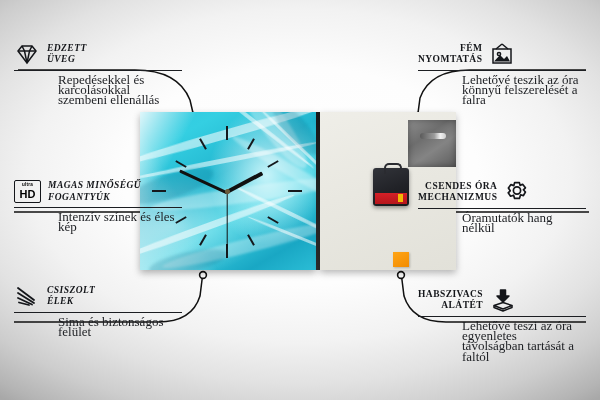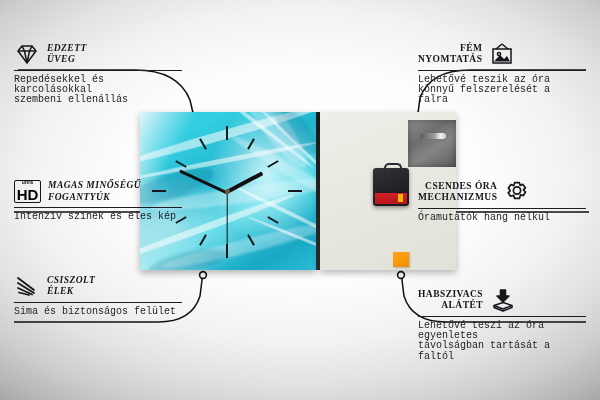--- a/index.html
+++ b/index.html
@@ -90,40 +90,41 @@
   
   .feature { position: absolute; width: 168px; }
   .feat-head { display:flex; align-items:center; gap:7px; }
   .feat-title {
     font-size: 9.5px; letter-spacing: .45px; line-height: 11.5px;
     color: #14161a; font-weight: 700;
     font-family: "Liberation Serif", serif;
   }
   .rule { height:1px; background:#1c1e22; margin-top:4px; }
   .feat-desc {
-    margin-top: 4px; font-size: 10px; line-height: 10.2px; color: #1c1e22;
-    font-family: Liberation Mono, monospace;
+    margin-top: 4px; font-size: 13px; line-height: 10.2px; color: #1c1e22;
+    font-family: Liberation Serif, serif;
+    margin-left: 44px;
   }
   .left  .feat-head { justify-content: flex-start; }
   .left  .feat-title { text-align: left; font-style: italic; }
   .left  .feat-desc  { text-align: left; }
   .right .feat-head  { justify-content: flex-start; }
   .right .feat-title { text-align: right; }
   .right .feat-desc  { }
 
   .ic { flex: 0 0 auto; width: 26px; height: 24px; color: #14161a; }
   .ic svg { display:block; width:100%; height:100%; }
 
   .hdbadge {
     width: 25px; height: 21px; border: 1.4px solid #14161a; border-radius: 2px;
     display:flex; flex-direction:column; align-items:center; justify-content:center;
     line-height: 1; flex: 0 0 auto;
   }
   .hd-ultra { font-size: 4.6px; letter-spacing:.2px; font-family:"Liberation Sans", sans-serif; font-weight:700; }
-  .hd-main  { font-size: 15px; font-weight: 700; font-family:"Liberation Sans", sans-serif; margin-top:.5px;text-align:right; }
+  .hd-main  { font-size: 11px; font-weight: 700; font-family:"Liberation Sans", sans-serif; margin-top:.5px;text-align:right; }
 </style>
 </head>
 <body>
 
 <div id="stage">
 
   <svg id="wires" viewBox="0 0 600 400">
     <g fill="none" stroke="#111" stroke-width="1.5">
       <path d="M18,70 L135,70 Q178,70 190,100 L193,113"></path>
       <path d="M14,212 L148,212 Q178,212 196,200"></path>
@@ -228,21 +229,21 @@
         <span>MAGAS MINŐSÉGŰ</span><br>
         <span>FOGANTYÚK</span>
       </span>
     </div>
     <div class="rule"></div>
     <div class="feat-desc">
       <span>Intenzív színek és éles kép</span>
     </div>
   </div>
 
-  <div class="feature left" style="left:14px; top:274px;">
+  <div class="feature left" style="left:14px; top:284px;">
     <div class="feat-head">
       <span class="ic">
         <svg viewBox="0 0 26 24">
           <g stroke="currentColor" stroke-width="1.8" stroke-linecap="round">
             <path d="M4,4 L20,16"></path>
               <path d="M4,9 L20,19"></path>
               <path d="M4,14 L18,20.5"></path>
               <path d="M5,18.5 L15,21"></path>
           </g>
         </svg>

